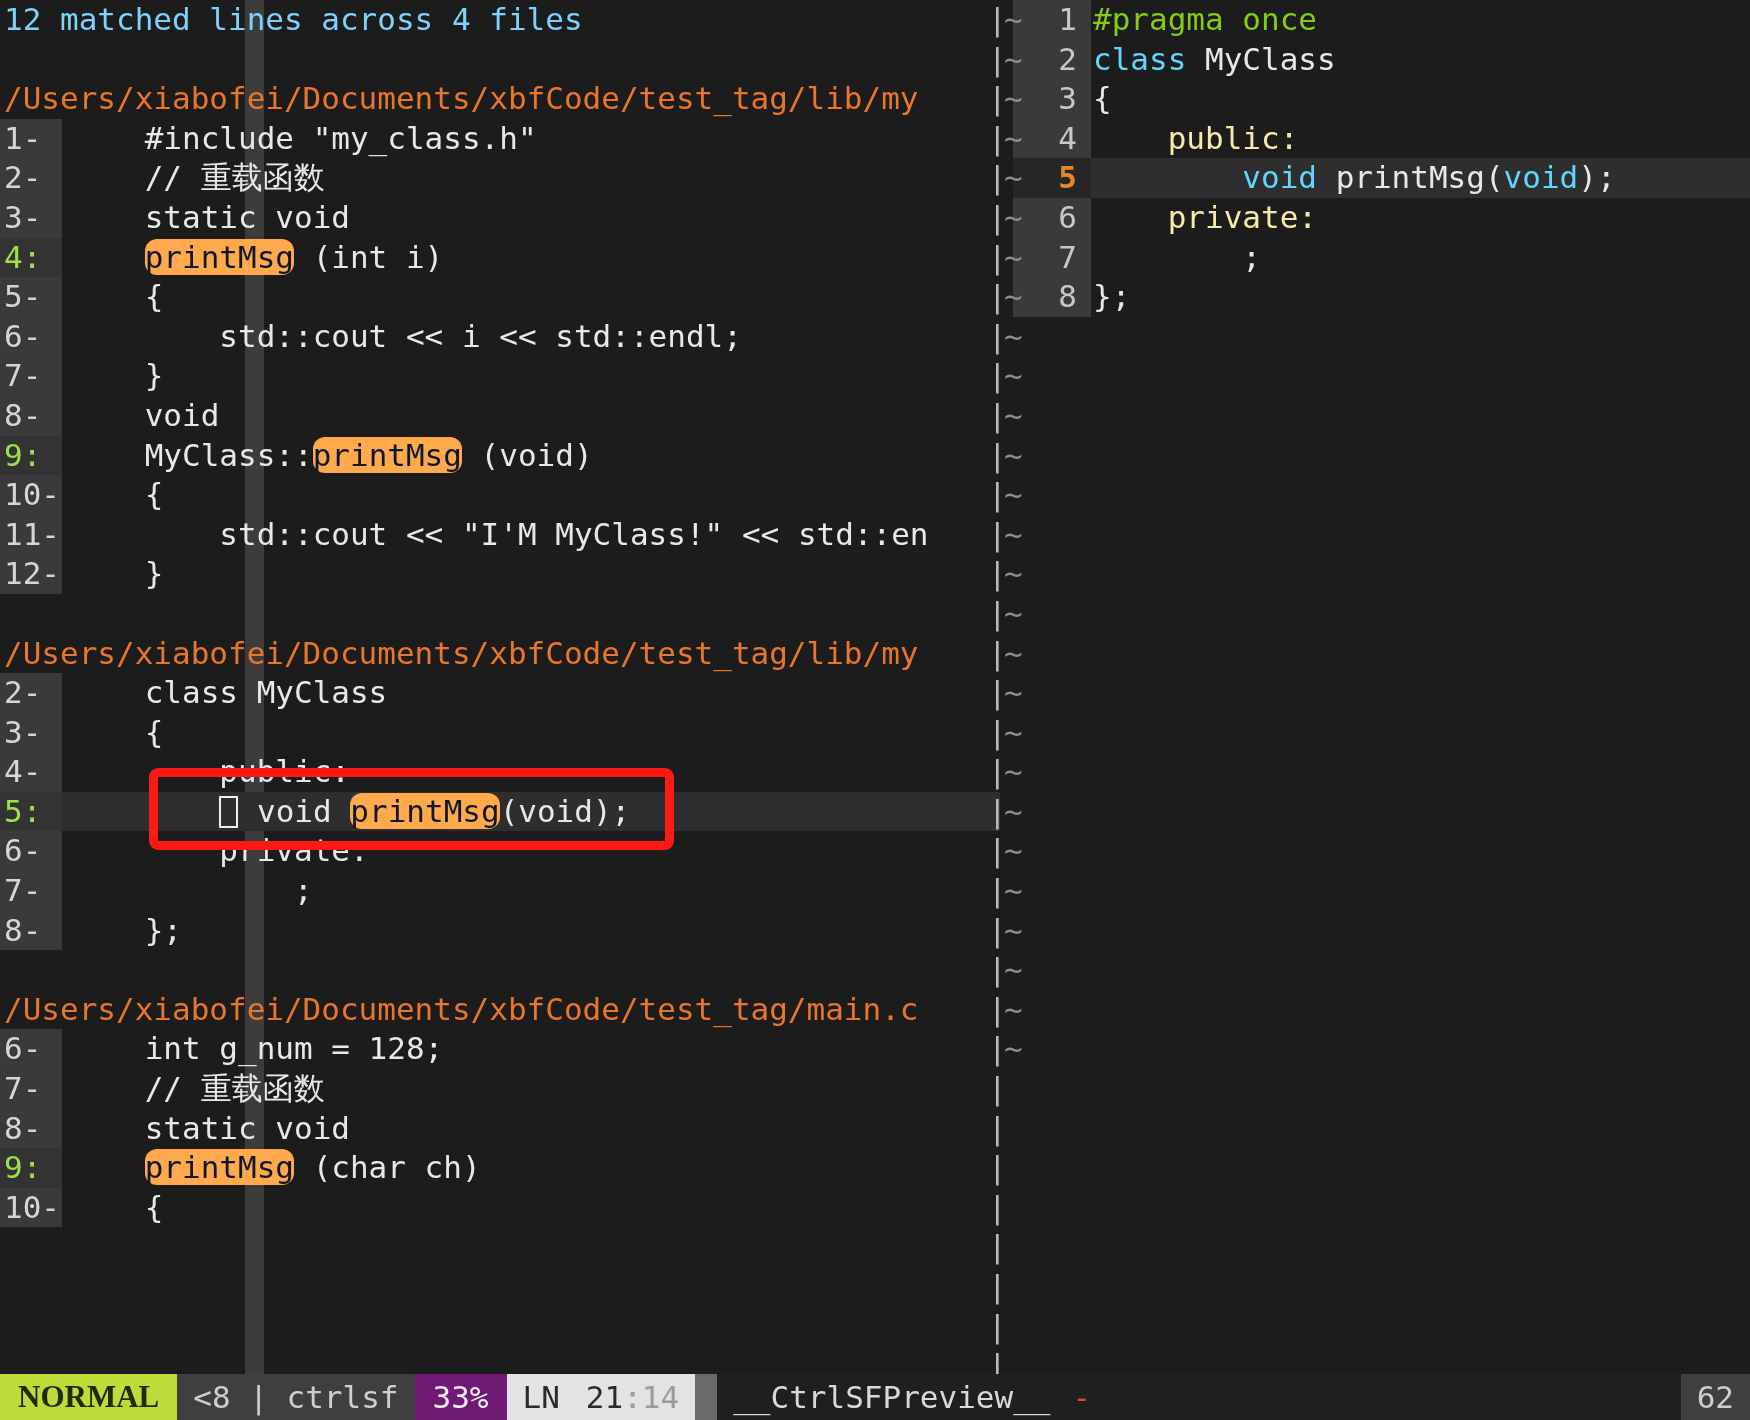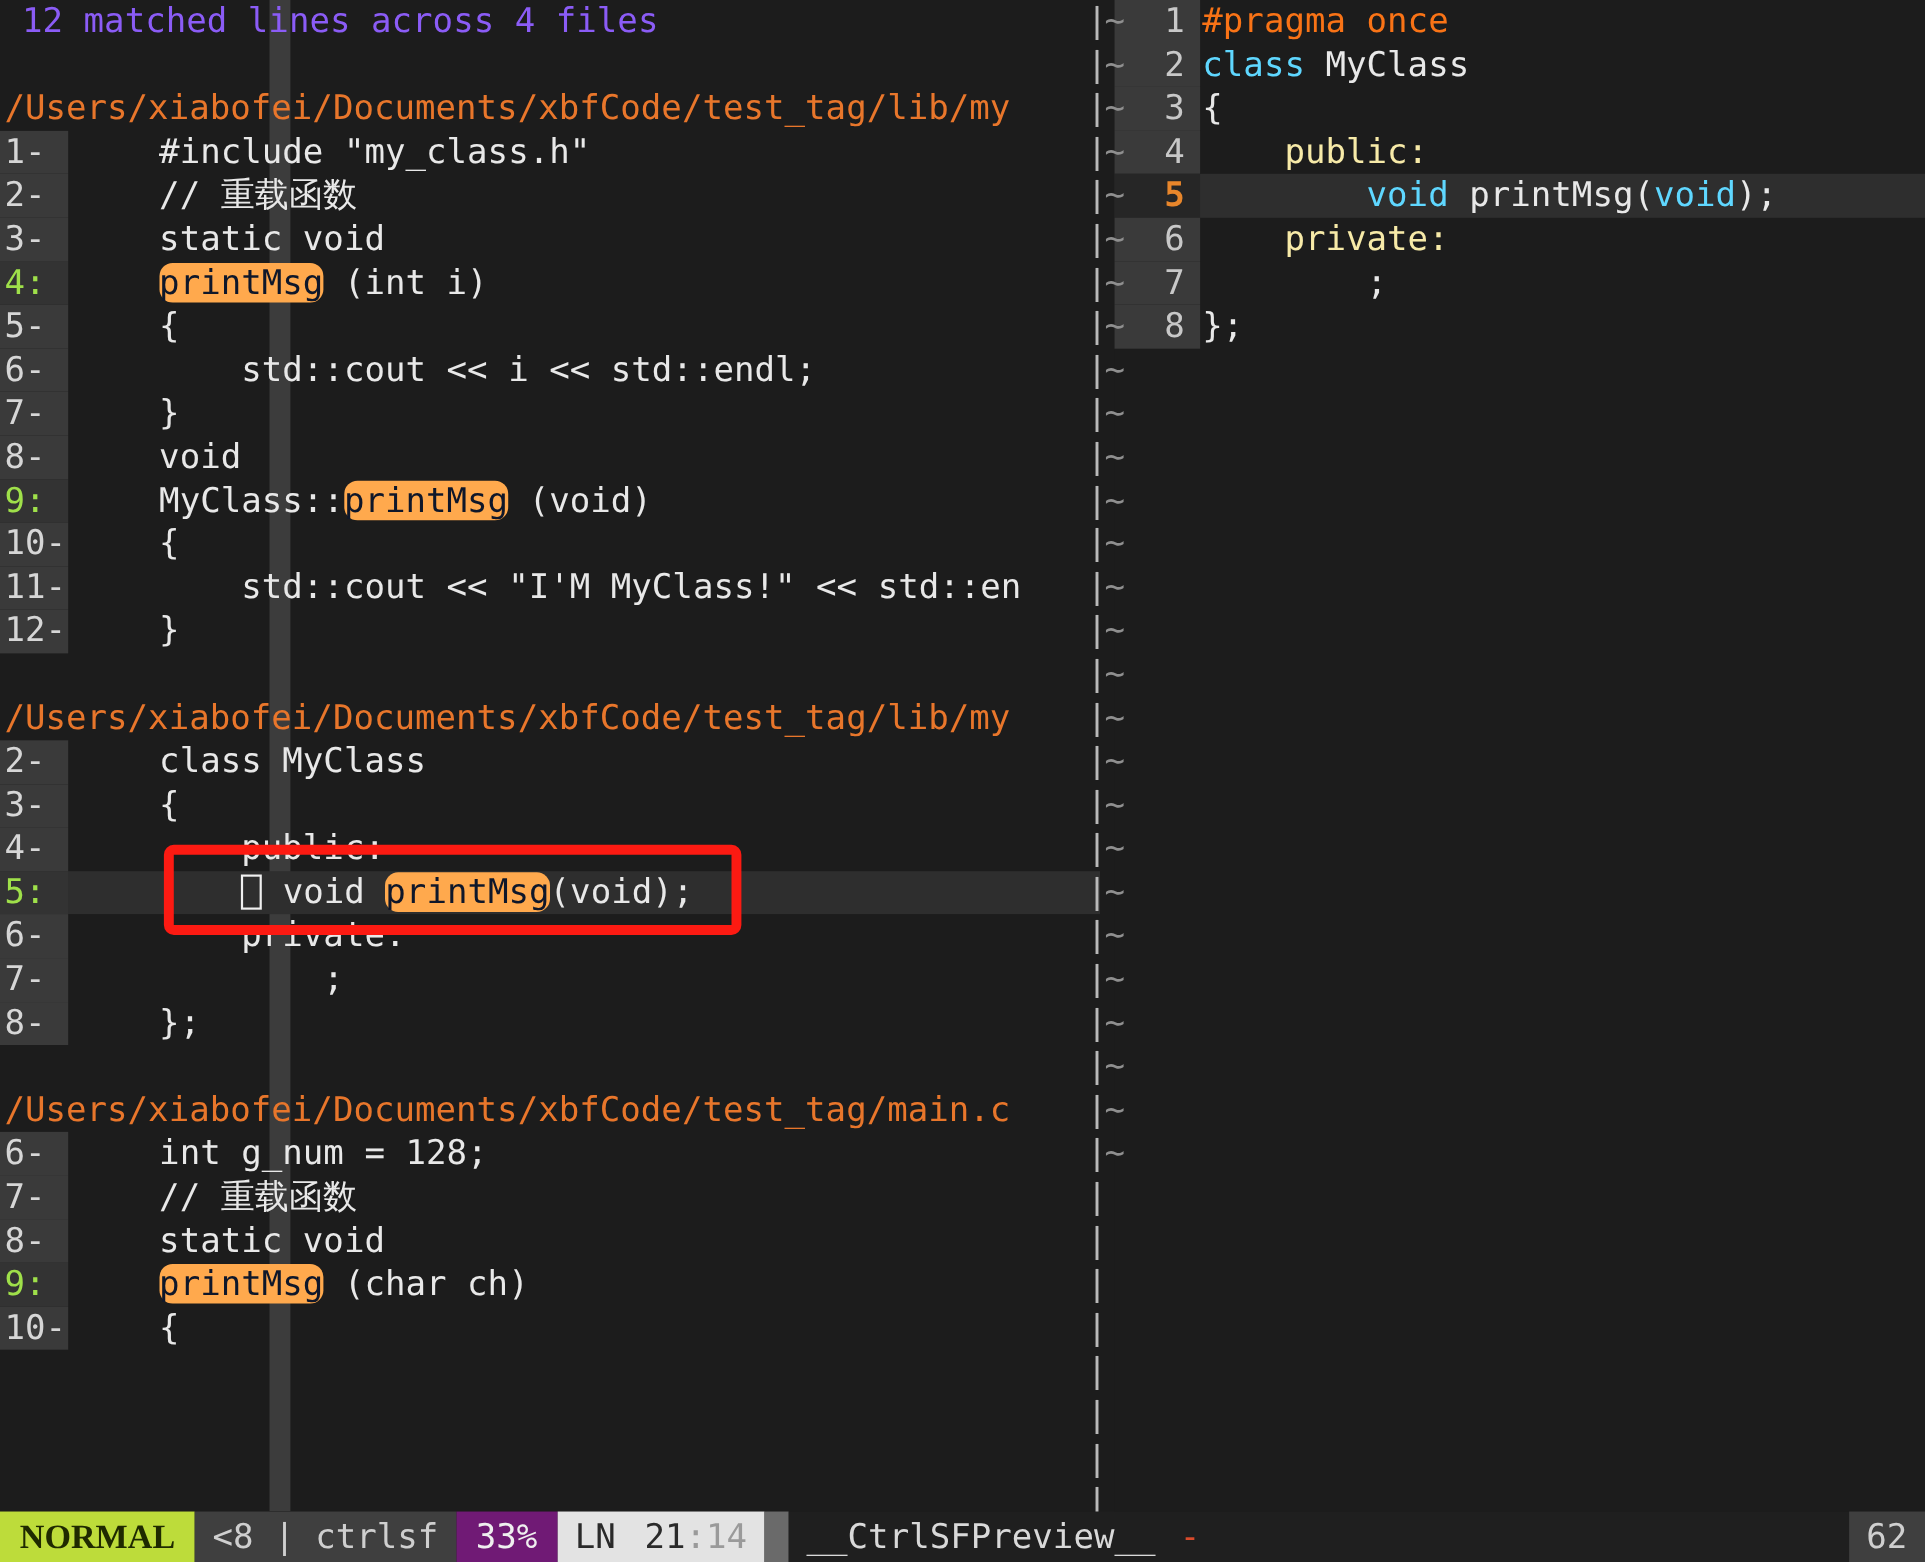--- a/index.html
+++ b/index.html
@@ -31,21 +31,21 @@
     display:flex;align-items:stretch;
   }
   .gut{
     width:62px;flex:0 0 62px;
     background:#3a3a3a;color:#d6d6d6;
     font-size:31px;text-align:left;padding-left:4px;box-sizing:border-box;
   }
   .gut.match{color:#9fe04a;background:#333;}
   .txt{flex:1 1 auto;padding-left:8px;color:#e8e8e8;}
   .path{color:#e8762b;font-size:31px;padding-left:4px;}
-  .hdr{color:#8b5cf6;font-size:31px;padding-left:20px;}
+  .hdr{color:#7dd3fc;font-size:31px;padding-left:4px;}
   .hl{background:#ffa94d;color:#0f172a;border-radius:12px;}
   .curline{background:#2e2e2e;}
   .cursor{
     display:inline-block;width:19px;height:32px;vertical-align:-6px;
     border:2px solid #f0f0f0;box-sizing:border-box;background:transparent;
   }
 
   
   .sep{
     position:absolute;left:988px;top:0;bottom:0;width:14px;z-index:3;
@@ -62,21 +62,21 @@
     background:#1c1c1c;overflow:hidden;
   }
   .prow{height:39.6px;line-height:39.6px;font-size:31px;white-space:pre;display:flex;}
   .prow.sel{background:#2e2e2e;}
   .pgut{
     width:78px;flex:0 0 78px;text-align:right;padding-right:14px;
     box-sizing:border-box;background:#3a3a3a;color:#c8c8c8;
   }
   .prow.sel .pgut{background:#262626;color:#e8862b;font-weight:bold;}
   .ptxt{flex:1 1 auto;padding-left:2px;color:#e8e8e8;}
-  .k-pre{color:#f97316;}
+  .k-pre{color:#84cc16;}
   .k-type{color:#5fd7ff;}
   .k-acc{color:#f7eaa8;}
   .k-plain{color:#e8e8e8;}
 
   
   .status{
     height:46px;flex:0 0 46px;display:flex;align-items:stretch;
     font-size:31px;line-height:46px;white-space:pre;
   }
   .st{display:flex;align-items:center;box-sizing:border-box;padding:0 14px;}

